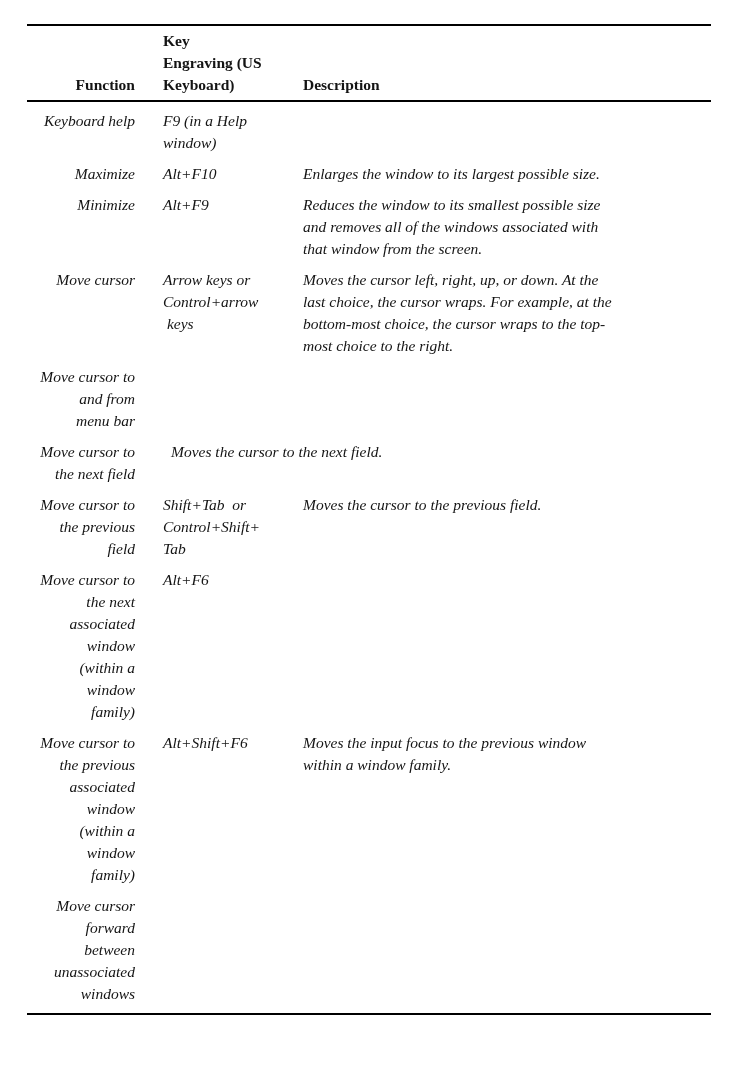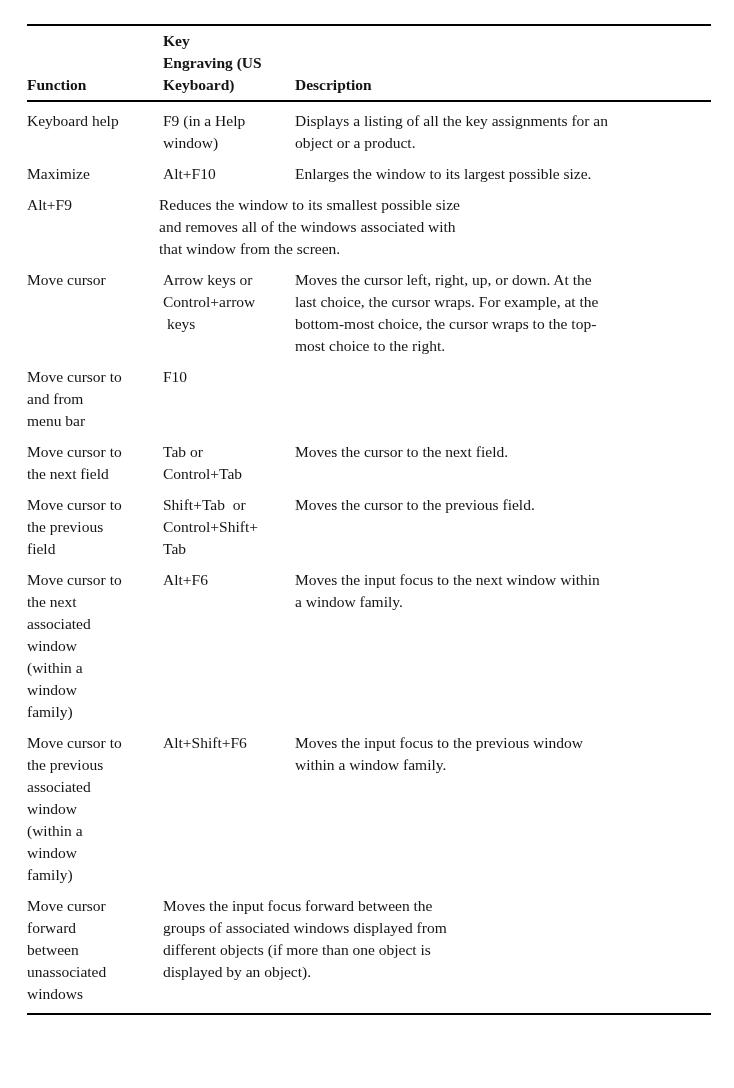--- a/index.html
+++ b/index.html
@@ -26,44 +26,47 @@
   }
   .header-row {
     display: flex;
     align-items: flex-end;      
     padding: 4px 0 4px 0;
     font-weight: bold;
   }
   .tbody {
     padding-top: 8px;
     padding-bottom: 8px;
+    font-style: italic;
   }
   .trow {
     display: flex;
     margin-bottom: 9px;
   }
   .trow:last-child {
     margin-bottom: 0;
   }
   .c1 {
     width: 136px;
-    padding-right: 10px;
+    padding-right: 28px;
     box-sizing: border-box;
     white-space: pre-line;
+    text-align: right;
   }
   .c2 {
     width: 132px;
     padding-right: 8px;
     box-sizing: border-box;
     white-space: pre-line;
   }
   .c3 {
     flex: 1;
     white-space: pre-line;
     text-align: justify;
+    margin-left: 8px;
   }
 </style>
 </head>
 <body>
 
 <div class="doc-table">
 
   <div class="rule"></div>
 
   <div class="header-row">
@@ -75,31 +78,30 @@
   </div>
 
   <div class="rule"></div>
 
   <div class="tbody">
 
     <div class="trow">
       <div class="c1">Keyboard help</div>
       <div class="c2">F9 (in a Help
 window)</div>
-      <div class="c3">Displays a listing of all the key assignments for an
-object or a product.</div>
     </div>
 
     <div class="trow">
       <div class="c1">Maximize</div>
       <div class="c2">Alt+F10</div>
       <div class="c3">Enlarges the window to its largest possible size.</div>
     </div>
 
     <div class="trow">
+      <div class="c1">Minimize</div>
       <div class="c2">Alt+F9</div>
       <div class="c3">Reduces the window to its smallest possible size
 and removes all of the windows associated with
 that window from the screen.</div>
     </div>
 
 
     <div class="trow">
       <div class="c1">Move cursor</div>
       <div class="c2">Arrow keys or
@@ -108,28 +110,25 @@
       <div class="c3">Moves the cursor left, right, up, or down. At the
 last choice, the cursor wraps. For example, at the
 bottom-most choice, the cursor wraps to the top-
 most choice to the right.</div>
     </div>
 
     <div class="trow">
       <div class="c1">Move cursor to
 and from
 menu bar</div>
-      <div class="c2">F10</div>
     </div>
 
     <div class="trow">
       <div class="c1">Move cursor to
 the next field</div>
-      <div class="c2">Tab or
-Control+Tab</div>
       <div class="c3">Moves the cursor to the next field.</div>
     </div>
 
     <div class="trow">
       <div class="c1">Move cursor to
 the previous
 field</div>
       <div class="c2">Shift+Tab &nbsp;or
 Control+Shift+
 Tab</div>
@@ -138,22 +137,20 @@
 
     <div class="trow">
       <div class="c1">Move cursor to
 the next
 associated
 window
 (within a
 window
 family)</div>
       <div class="c2">Alt+F6</div>
-      <div class="c3">Moves the input focus to the next window within
-a window family.</div>
     </div>
 
     <div class="trow">
       <div class="c1">Move cursor to
 the previous
 associated
 window
 (within a
 window
 family)</div>
@@ -161,23 +158,19 @@
       <div class="c3">Moves the input focus to the previous window
 within a window family.</div>
     </div>
 
     <div class="trow">
       <div class="c1">Move cursor
 forward
 between
 unassociated
 windows</div>
-      <div class="c3">Moves the input focus forward between the
-groups of associated windows displayed from
-different objects (if more than one object is
-displayed by an object).</div>
     </div>
 
   </div>
 
   <div class="rule"></div>
 
 </div>
 
 </body></html>

